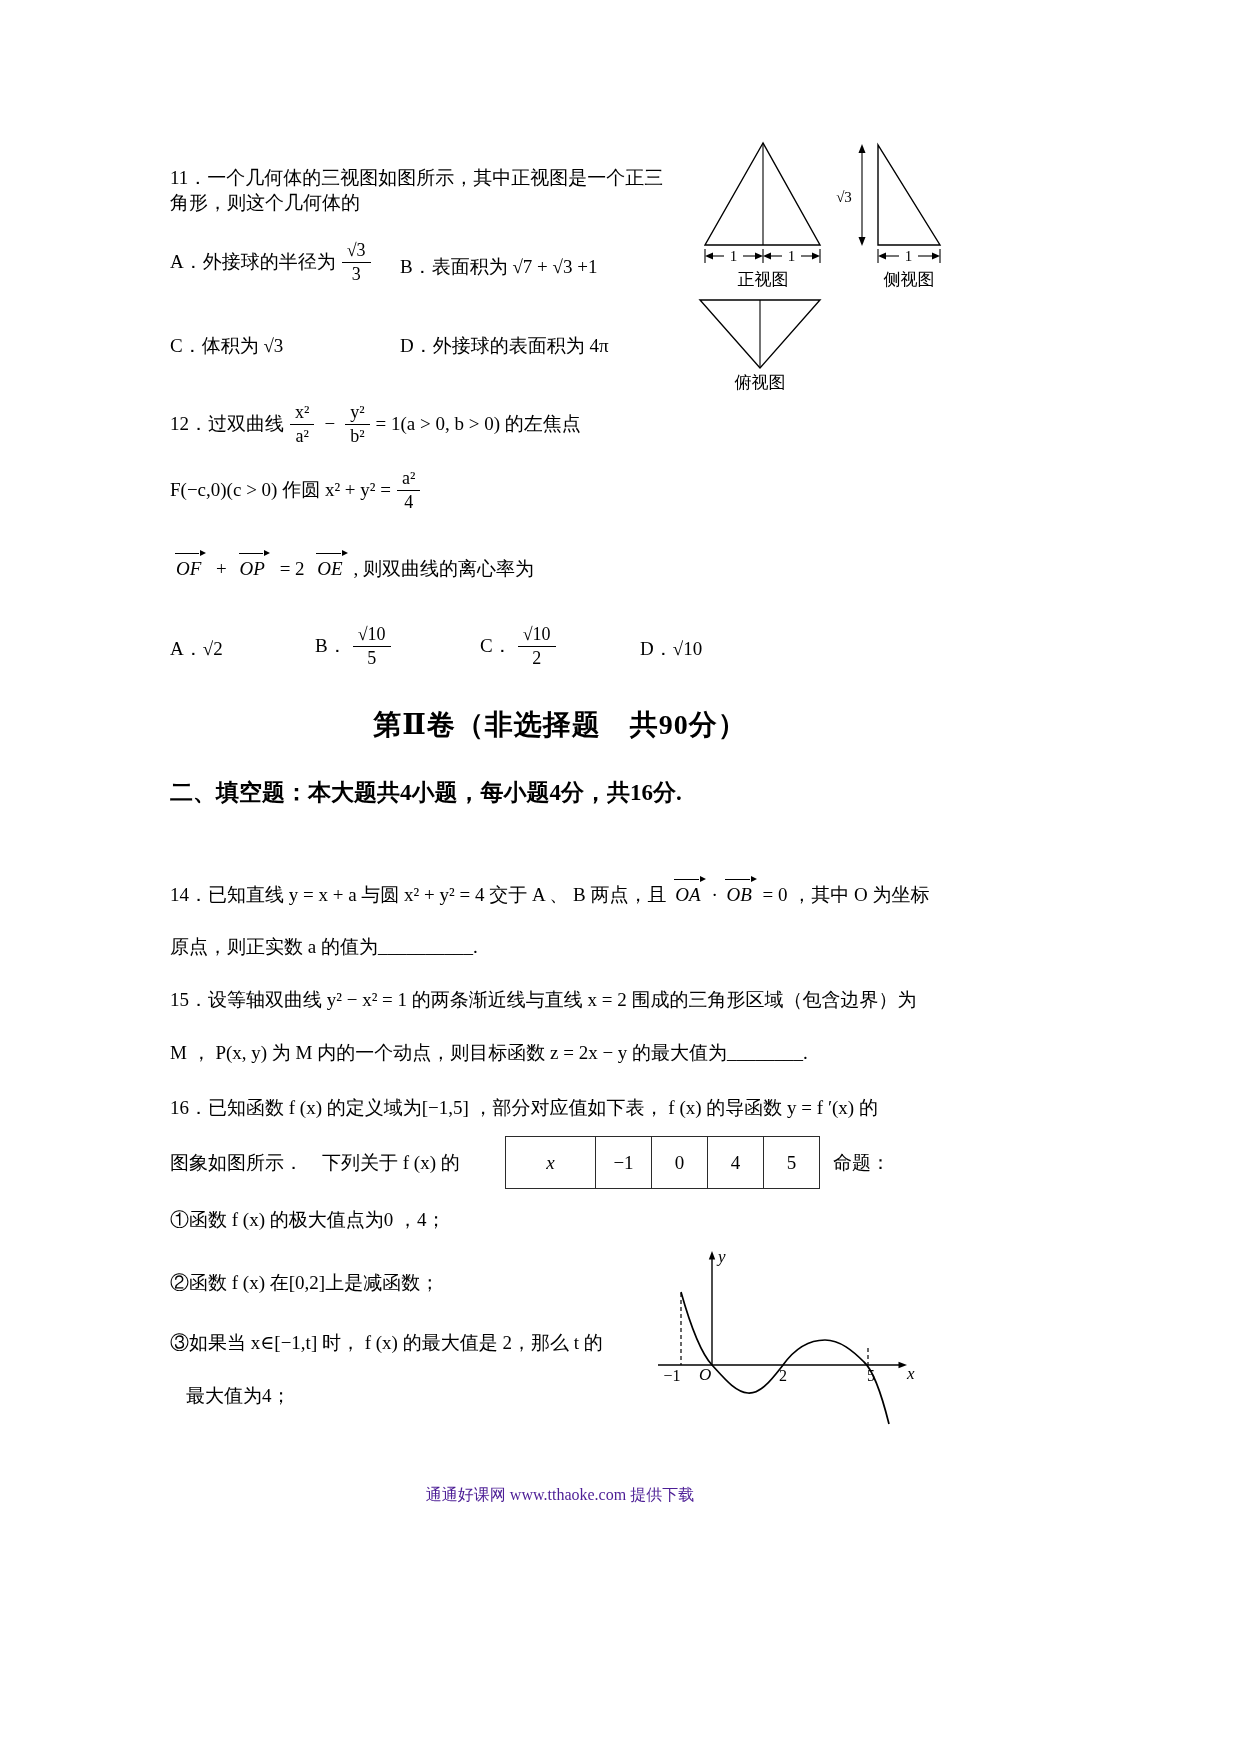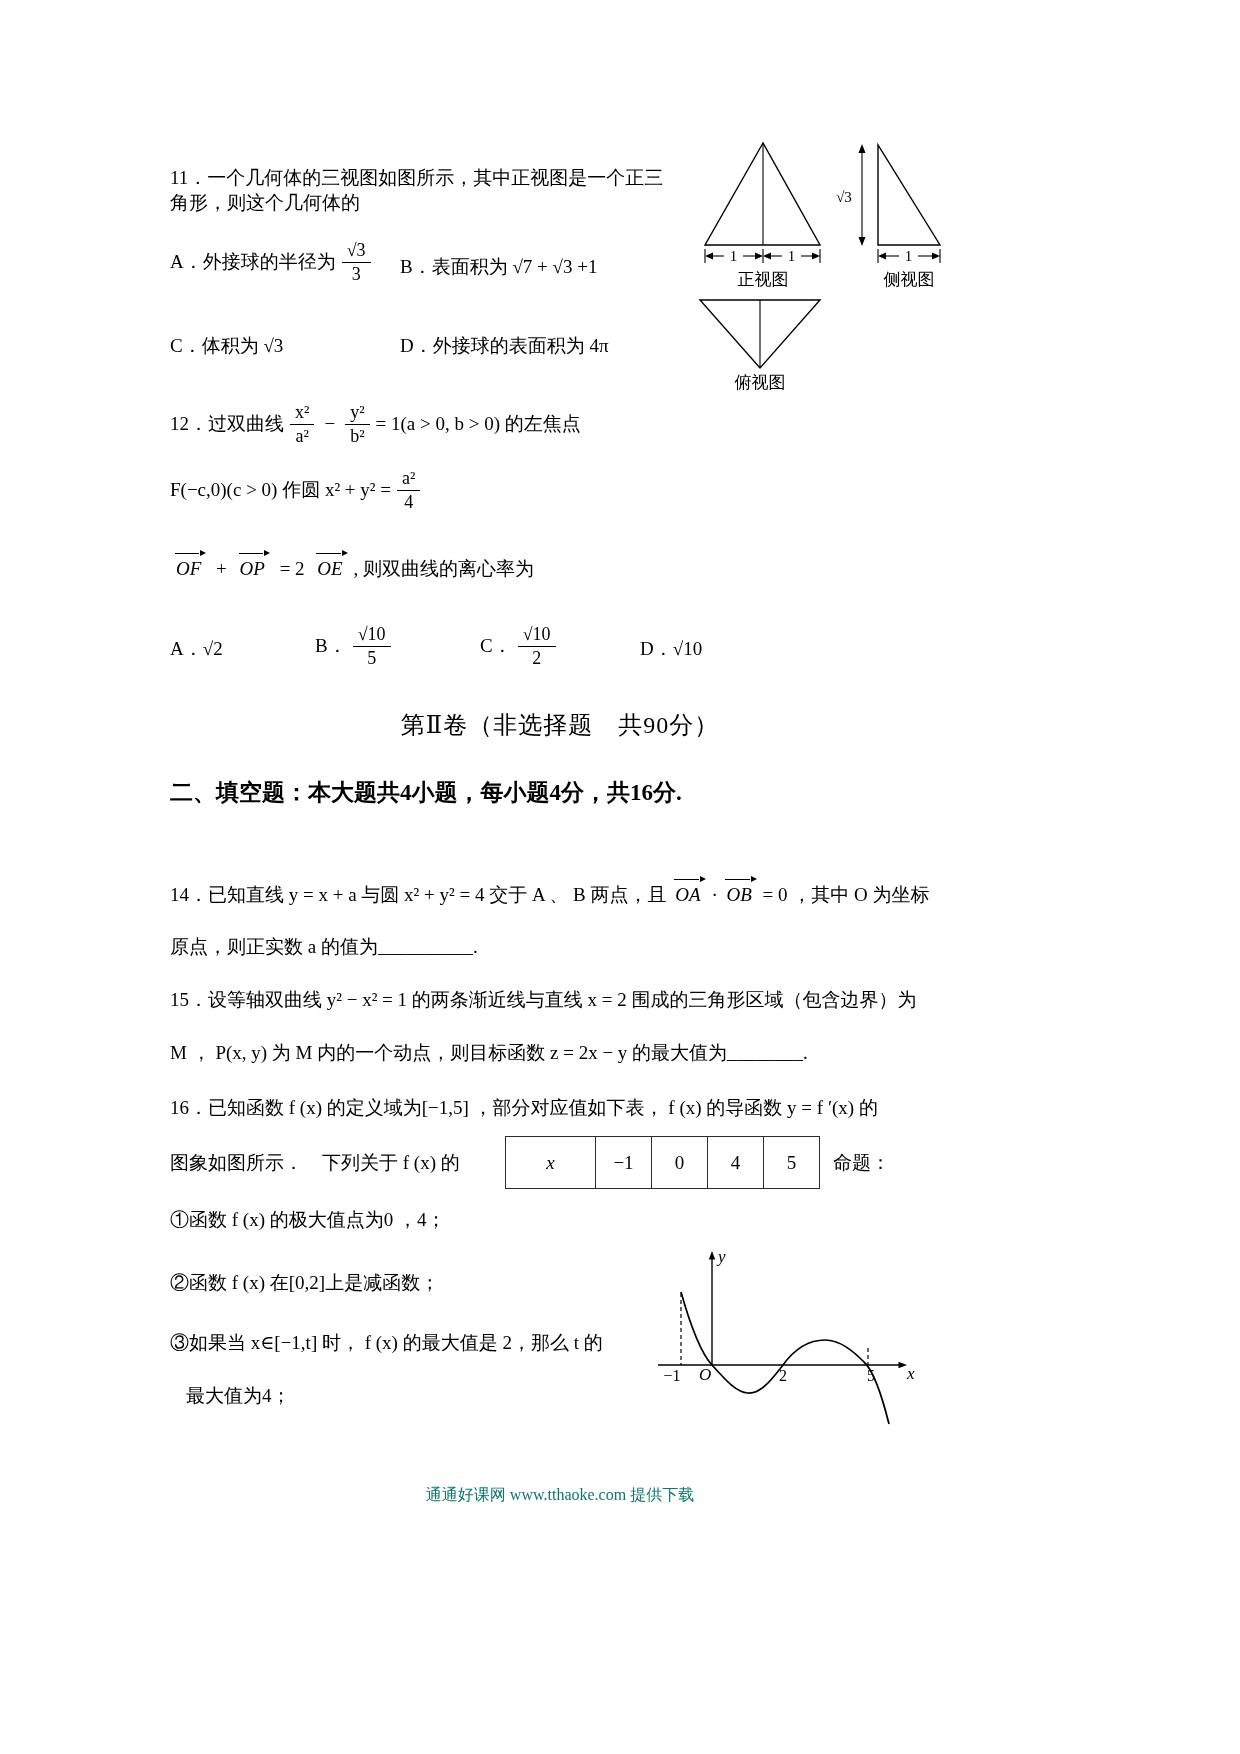--- a/index.html
+++ b/index.html
@@ -5,21 +5,21 @@
   * { margin:0; padding:0; box-sizing:border-box; }
   html,body { background:#e9e9e9; }
   .page {
     position:relative; width:1240px; height:1754px; margin:0 auto;
     background:#ffffff; color:#000;
     font-family:"Liberation Serif","DejaVu Serif",serif;
     font-size:19px; line-height:26px;
   }
   .abs { position:absolute; white-space:nowrap; }
   .row { display:flex; align-items:center; }
-  .title { font-size:24px; font-weight:normal; letter-spacing:1px; }
+  .title { font-size:28px; font-weight:bold; letter-spacing:1px; }
   .sub { font-size:23px; font-weight:bold; }
 
   
   .frac { display:inline-flex; flex-direction:column; align-items:center; text-align:center;
           margin:0 6px; line-height:1.15; font-size:18px; }
   .frac .num { border-bottom:1.4px solid #000; padding:0 5px 1px; }
   .frac .den { padding-top:1px; }
 
   
   .vec { position:relative; display:inline-block; font-style:italic; margin:0 6px 0 4px; }
@@ -41,21 +41,21 @@
   .shape { stroke:#000; fill:none; stroke-width:1.4; }
   .thin  { stroke:#000; fill:none; stroke-width:1.1; }
   .dash  { stroke:#000; fill:none; stroke-width:1.2; stroke-dasharray:4 3; }
   .curve { stroke:#000; fill:none; stroke-width:1.7; }
   svg polygon { fill:#000; stroke:none; }
   .dimtext  { font-size:15px; fill:#000; font-family:"Liberation Serif",serif; }
   .cjklabel { font-size:17px; fill:#000; font-family:"Liberation Serif",serif; }
   .mathlabel{ font-size:17px; fill:#000; font-style:italic; font-family:"Liberation Serif",serif; }
   .ticklabel{ font-size:16px; fill:#000; font-family:"Liberation Serif",serif; }
 
-  .footer { color:#0f766e; font-size:16px; text-align:center; }
+  .footer { color:#4c1d95; font-size:16px; text-align:center; }
 </style>
 </head>
 <body>
 
 <div class="page">
 
   <div class="abs" style="left:170px; top:137px;margin-top:28px;">11．一个几何体的三视图如图所示，其中正视图是一个正三</div>
   <div class="abs" style="left:170px; top:190px;">角形，则这个几何体的</div>
 
   <div class="abs row" style="left:170px; top:240px;">

